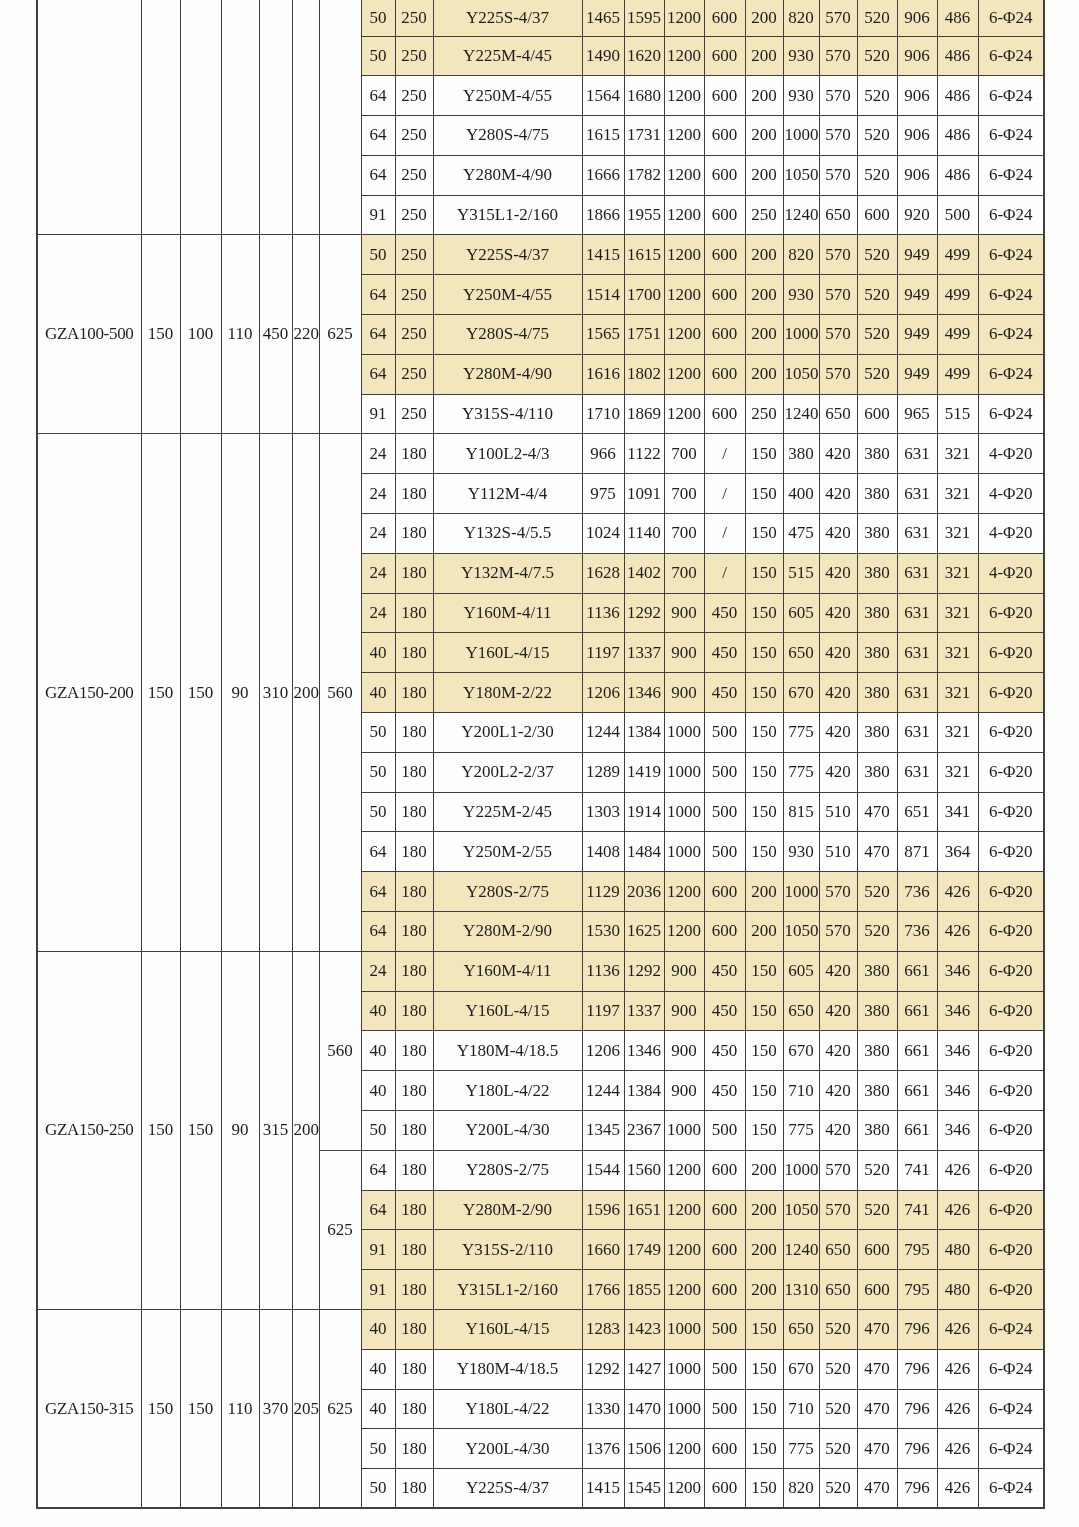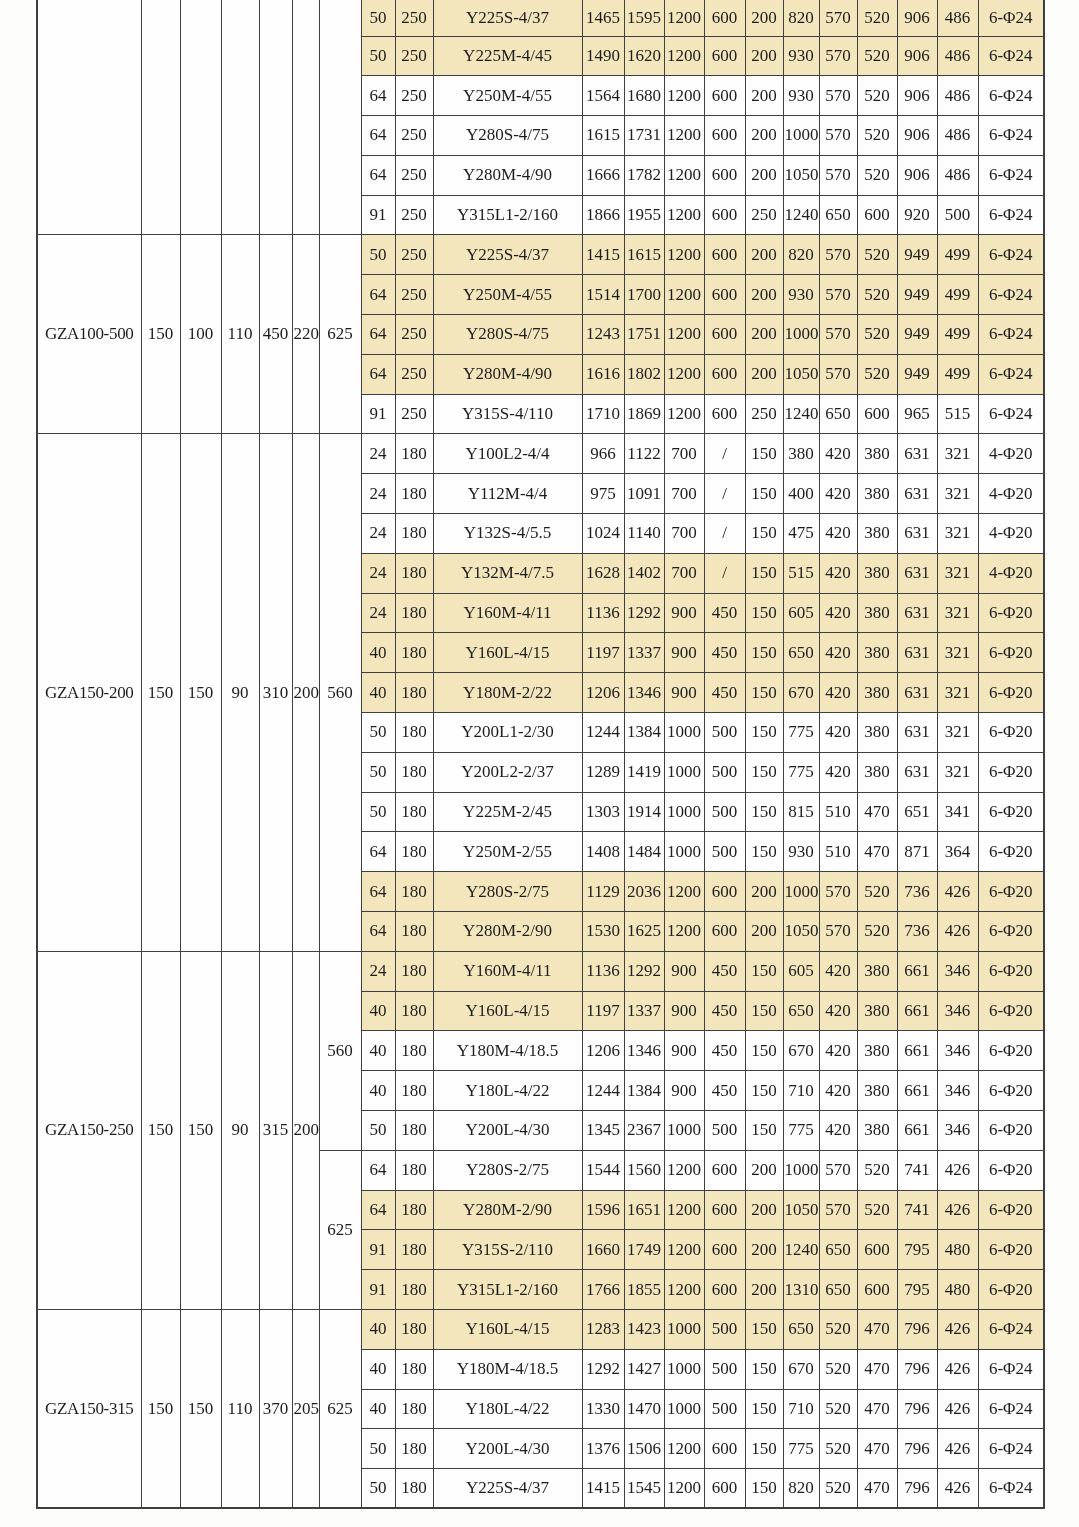--- a/index.html
+++ b/index.html
@@ -223,21 +223,21 @@
           <td class="data-cell">570</td>
           <td class="data-cell">520</td>
           <td class="data-cell">949</td>
           <td class="data-cell">499</td>
           <td class="data-cell">6-Φ24</td>
         </tr>
         <tr class="hl">
           <td class="data-cell">64</td>
           <td class="data-cell">250</td>
           <td class="data-cell">Y280S-4/75</td>
-          <td class="data-cell">1243</td>
+          <td class="data-cell">1565</td>
           <td class="data-cell">1751</td>
           <td class="data-cell">1200</td>
           <td class="data-cell">600</td>
           <td class="data-cell">200</td>
           <td class="data-cell">1000</td>
           <td class="data-cell">570</td>
           <td class="data-cell">520</td>
           <td class="data-cell">949</td>
           <td class="data-cell">499</td>
           <td class="data-cell">6-Φ24</td>
@@ -277,21 +277,21 @@
         <tr>
           <td rowspan="13" class="model-cell">GZA150-200</td>
           <td rowspan="13" class="dim-cell">150</td>
           <td rowspan="13" class="dim-cell">150</td>
           <td rowspan="13" class="dim-cell">90</td>
           <td rowspan="13" class="dim-cell">310</td>
           <td rowspan="13" class="dim-cell">200</td>
           <td rowspan="13" class="frame-cell">560</td>
           <td class="data-cell">24</td>
           <td class="data-cell">180</td>
-          <td class="data-cell">Y100L2-4/4</td>
+          <td class="data-cell">Y100L2-4/3</td>
           <td class="data-cell">966</td>
           <td class="data-cell">1122</td>
           <td class="data-cell">700</td>
           <td class="data-cell">/</td>
           <td class="data-cell">150</td>
           <td class="data-cell">380</td>
           <td class="data-cell">420</td>
           <td class="data-cell">380</td>
           <td class="data-cell">631</td>
           <td class="data-cell">321</td>

